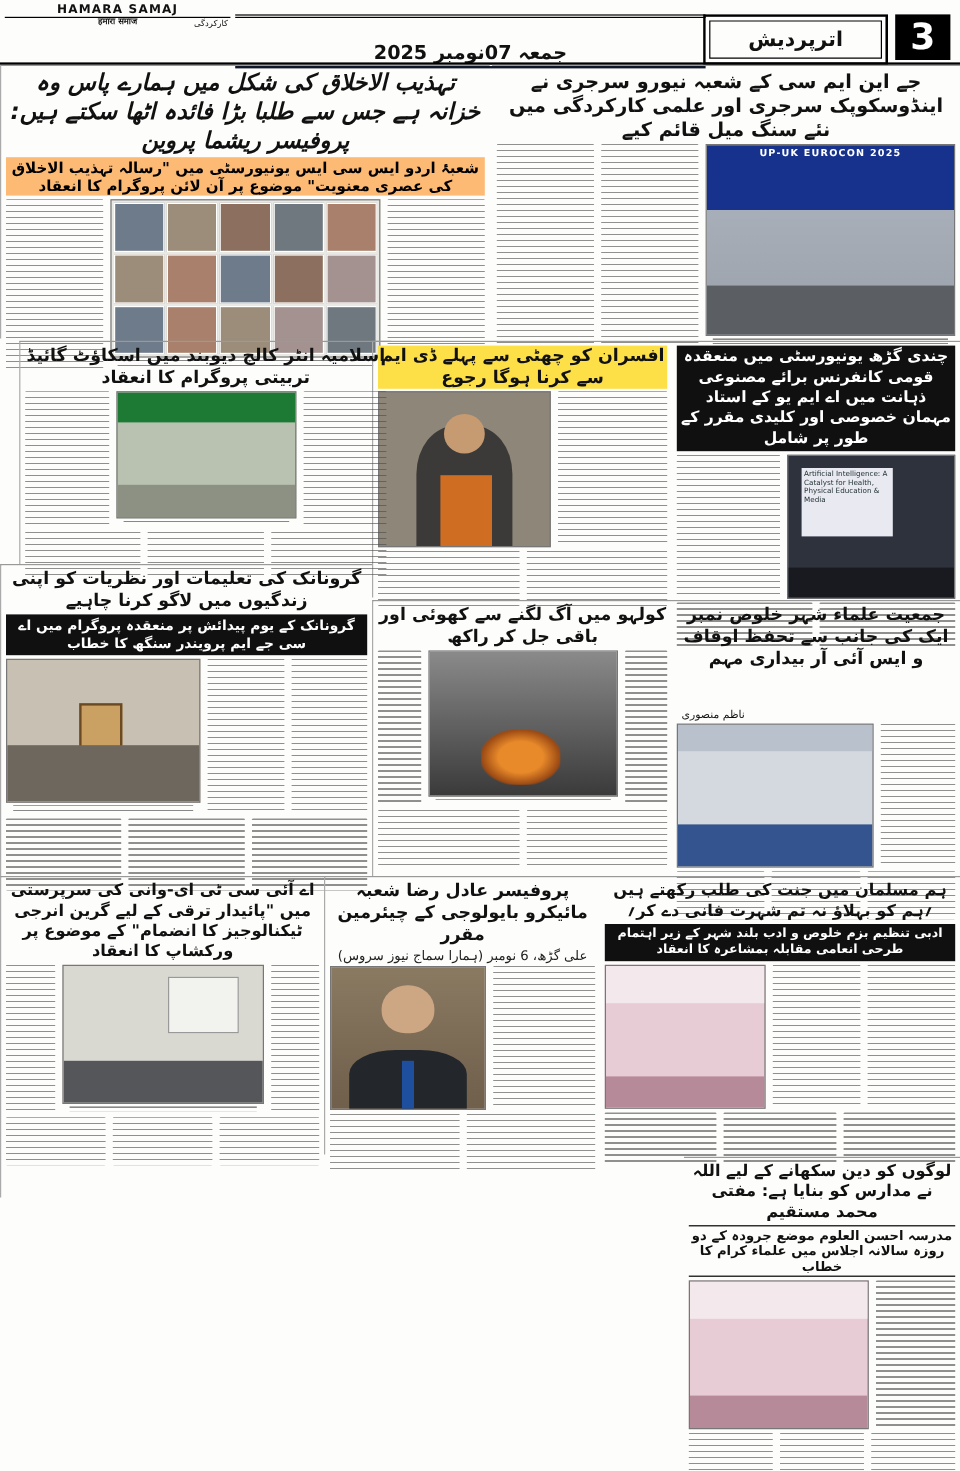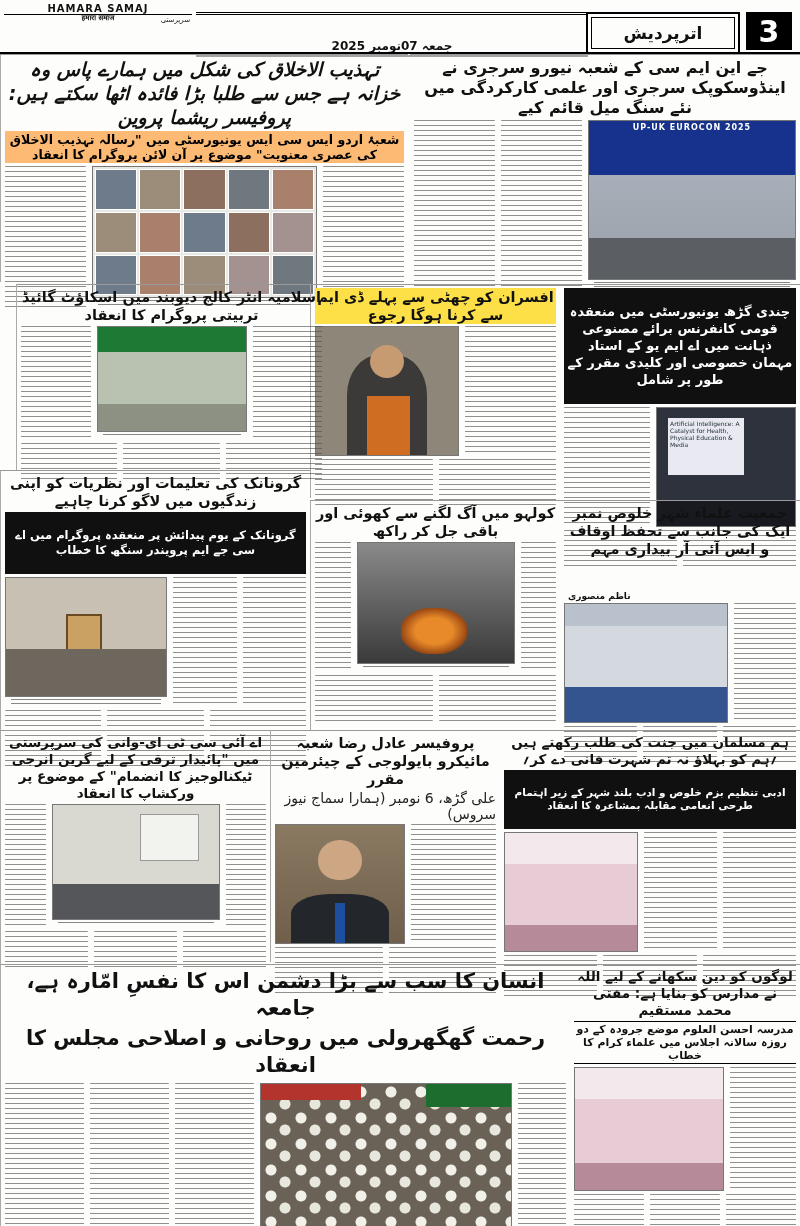--- a/index.html
+++ b/index.html
@@ -9,47 +9,47 @@
     font-family:"DejaVu Sans",sans-serif;direction:rtl;overflow:hidden;
   }
   
   #hdr{position:absolute;top:10px;right:0;left:0;height:42px;}
   .pgnum{position:absolute;right:8px;top:2px;width:46px;height:38px;background:#000;color:#fff;
     font-weight:900;font-size:30px;display:flex;align-items:center;justify-content:center;}
   .secbox{position:absolute;right:60px;top:2px;width:150px;height:38px;border:2px solid #000;
     box-shadow:inset 0 0 0 3px #fff,inset 0 0 0 4px #000;
     display:flex;align-items:center;justify-content:center;font-weight:900;font-size:17px;}
   .datestrip{position:absolute;right:212px;top:2px;left:196px;height:38px;
-    border-top:3px double #000;border-bottom:2px solid #a3a3a3;
-    display:flex;align-items:flex-end;justify-content:center;font-weight:700;font-size:12px;padding-bottom:2px;}
+    border-top:3px double #000;border-bottom:2px solid #0f172a;
+    display:flex;align-items:flex-end;justify-content:center;font-weight:700;font-size:16px;padding-bottom:2px;}
   .mast{position:absolute;left:4px;top:-6px;width:188px;text-align:center;line-height:1;}
   .mast .en{font-size:10px;font-weight:900;letter-spacing:1px;border-bottom:1px solid #000;}
   .mast .ur{font-size:27px;font-weight:900;letter-spacing:-1px;}
   .mast .hi{font-size:7px;font-weight:700;}
   .mast .pre{position:absolute;right:2px;top:13px;font-size:7px;}
   #hdr-rule{position:absolute;top:52px;right:0;left:0;border-top:2px solid #000;}
 
   
   .art{position:absolute;box-sizing:border-box;padding:2px 4px;border-top:1px solid #999;}
   .art.vr{border-left:1px solid #aaa;}
   .hl{font-weight:900;text-align:center;line-height:1.25;margin:1px 0 2px;}
   .hl.sz20{font-size:19px;font-style:italic;}
   .hl.sz17{font-size:16px;}
   .hl.sz15{font-size:14.5px;}
   .hl.sz14{font-size:13.5px;}
   .hl.big{font-size:21px;line-height:1.3;}
   .hl.graybg{background:#fde047;}
   .rev{background:#101010;color:#fff;font-weight:700;text-align:center;
-    font-size:11.5px;line-height:1.3;padding:16px 3px;margin:1px 0 3px;}
+    font-size:11.5px;line-height:1.3;padding:2px 3px;margin:1px 0 3px;}
   .strip{border-top:1px solid #000;border-bottom:1px solid #000;font-weight:700;text-align:center;
     font-size:11px;padding:1px 2px;margin:1px 0 3px;}
   .graystrip{background:#fdba74;color:#000;font-weight:900;text-align:center;
     font-size:12.5px;padding:1px 2px;margin:1px 0 3px;}
-  .byline{font-size:9px;font-weight:700;text-align:left;padding:0 4px 2px;margin-top:33px;}
-  .dateline{font-size:14px;text-align:right;color:#222;padding:0 0 2px;}
+  .byline{font-size:9px;font-weight:400;text-align:left;padding:0 4px 2px;margin-top:33px;}
+  .dateline{font-size:11px;text-align:center;color:#222;padding:0 0 2px;}
   .row{display:flex;gap:6px;align-items:stretch;}
   .col{flex:1;min-width:0;}
   .txt{background-image:repeating-linear-gradient(to bottom,#4c4c4c 0 1px,transparent 1px 5px);
     opacity:.62;border-radius:1px;}
   .band{margin-top:5px;}
   .figure{display:flex;flex-direction:column;}
   .cap{height:8px;margin:2px 6px 0;
     background-image:repeating-linear-gradient(to bottom,#555 0 1px,transparent 1px 4px);opacity:.7;}
   
   .ph{position:relative;border:1px solid #777;background:#c6c6c0;overflow:hidden;flex:none;}
@@ -107,21 +107,21 @@
 
 <div id="page">
 
   <div id="hdr">
     <div class="pgnum">3</div>
     <div class="secbox">اترپردیش</div>
     <div class="datestrip">جمعہ 07نومبر 2025</div>
     <div class="mast">
       <div class="en">HAMARA SAMAJ</div>
       <div class="hi">हमारा समाज</div>
-      <div class="pre">سرپرستی</div>
+      <div class="pre">کارکردگی</div>
     </div>
   </div>
   <div id="hdr-rule"></div>
 
   <div class="art" style="top:54px;right:0;width:390px;height:228px;">
     <div class="hl sz17">جے این ایم سی کے شعبہ نیورو سرجری نے اینڈوسکوپک سرجری اور علمی کارکردگی میں نئے سنگ میل قائم کیے</div>
     <div class="row" style="height:170px;">
       <div class="figure" style="width:208px;">
         <div class="ph p-eurocon" style="height:158px;">
           <div class="bt"></div>
@@ -336,31 +336,14 @@
         <div class="bb"></div>
       </div>
     </div>
     <div class="row band" style="height:52px;">
       <div class="col txt"></div>
       <div class="col txt"></div>
       <div class="col txt"></div>
     </div>
   </div>
 
-  <div class="art vr" style="top:964px;right:230px;width:570px;height:262px;">
-    <div class="hl big">انسان کا سب سے بڑا دشمن اس کا نفسِ امّارہ ہے، جامعہ</div>
-    <div class="hl big">رحمت گھگھرولی میں روحانی و اصلاحی مجلس کا انعقاد</div>
-    <div class="row" style="height:170px;margin-top:4px;">
-      <div class="col txt" style="max-width:48px;"></div>
-      <div class="figure" style="width:252px;">
-        <div class="ph p-crowd" style="height:160px;">
-          <div class="sign"></div>
-          <div class="ban"></div>
-        </div>
-
-      </div>
-      <div class="col txt"></div>
-      <div class="col txt"></div>
-      <div class="col txt"></div>
-    </div>
-  </div>
 
 </div>
 
 </body></html>

